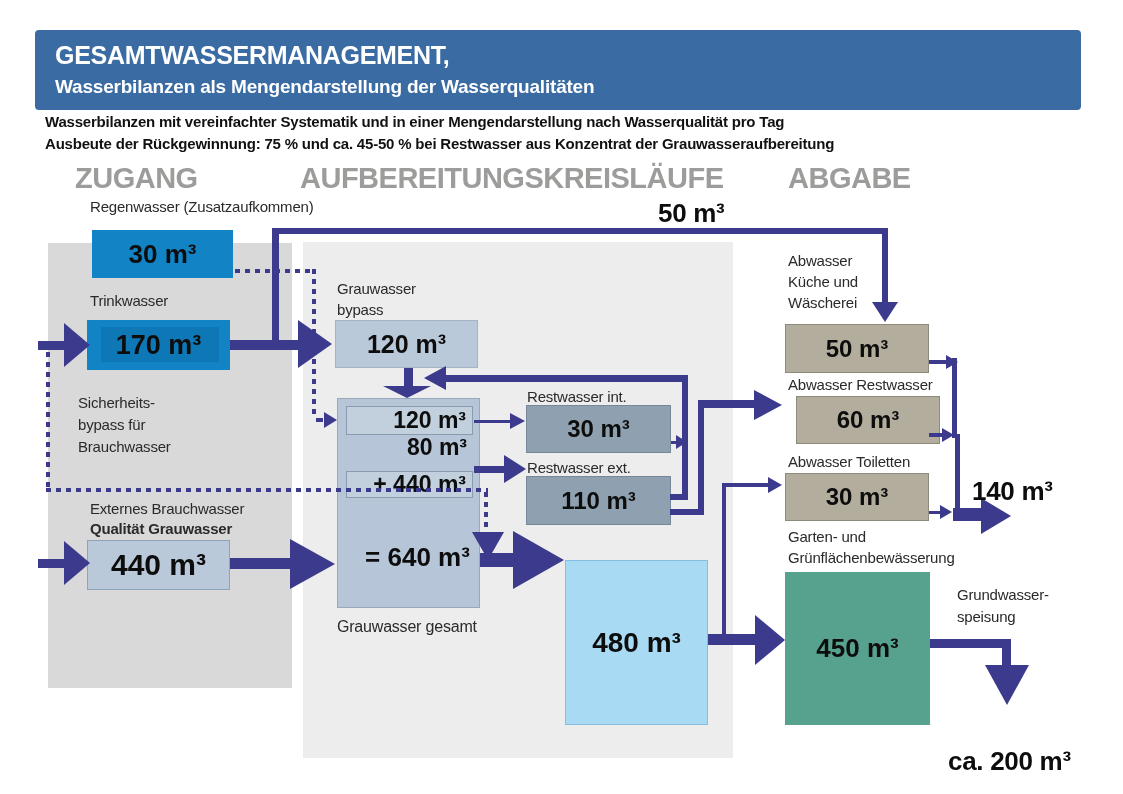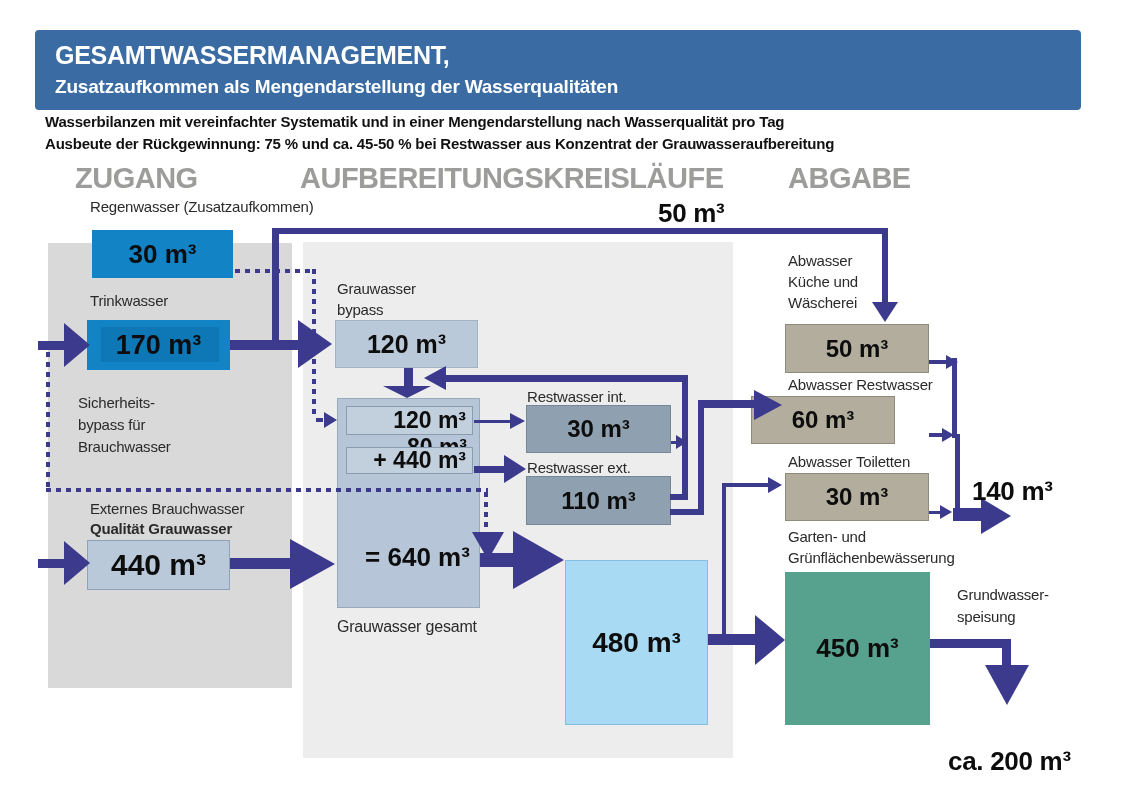--- a/index.html
+++ b/index.html
@@ -33,21 +33,21 @@
   .mixrow{position:absolute;box-sizing:border-box;display:flex;align-items:flex-end;justify-content:flex-end;padding-right:6px;}
   .z2{z-index:2;}
 </style>
 </head>
 <body>
 
 <div id="canvas">
 
   <div id="banner" class="abs">
     <div class="t1">GESAMTWASSERMANAGEMENT,</div>
-    <div class="t2">Zusatzaufkommen als Mengendarstellung der Wasserqualitäten</div>
+    <div class="t2">Wasserbilanzen als Mengendarstellung der Wasserqualitäten</div>
   </div>
 
   <div class="intro" style="top:113px;">Wasserbilanzen mit vereinfachter Systematik und in einer Mengendarstellung nach Wasserqualität pro Tag</div>
   <div class="intro" style="top:135px;">Ausbeute der Rückgewinnung: 75 % und ca. 45-50 % bei Restwasser aus Konzentrat der Grauwasseraufbereitung</div>
 
   <div class="colhead" style="left:75px;">ZUGANG</div>
   <div class="colhead" style="left:300px;">AUFBEREITUNGSKREISLÄUFE</div>
   <div class="colhead" style="left:788px;">ABGABE</div>
 
   <div id="panel-left" class="panel"></div>
@@ -84,21 +84,21 @@
     <span class="val" style="font-size:25px;">120 m³</span>
   </div>
 
   <div class="box z2" style="left:337px;top:398px;width:143px;height:210px;background:#b6c5d7;border:1px solid #98a9bb;">
     <div class="mixbox" style="left:8px;top:7px;width:127px;height:29px;">
       <span class="val" style="font-size:23px;">120 m³</span>
     </div>
     <div class="mixrow" style="left:8px;top:38px;width:127px;height:24px;">
       <span class="val" style="font-size:23px;">80 m³</span>
     </div>
-    <div class="mixbox" style="left:8px;top:48px;width:127px;height:27px;">
+    <div class="mixbox" style="left:8px;top:72px;width:127px;height:27px;">
       <span class="val" style="font-size:23px;">+ 440 m³</span>
     </div>
     <div class="mixrow" style="left:8px;top:144px;width:143px;height:30px;justify-content:center;padding-right:0;">
       <span class="val" style="font-size:26px;">= 640 m³</span>
     </div>
   </div>
   <div class="lbl" style="left:337px;top:616px;font-size:16px;">Grauwasser gesamt</div>
 
   <div class="lbl" style="left:527px;top:386px;">Restwasser int.</div>
   <div class="box grayblue z2" style="left:526px;top:405px;width:145px;height:48px;">
@@ -116,21 +116,21 @@
   <div class="lbl" style="left:788px;top:250px;">
     <div>Abwasser</div>
     <div>Küche und</div>
     <div>Wäscherei</div>
   </div>
   <div class="box tan z2" style="left:785px;top:324px;width:144px;height:49px;">
     <span class="val" style="font-size:24px;">50 m³</span>
   </div>
 
   <div class="lbl" style="left:788px;top:374px;">Abwasser Restwasser</div>
-  <div class="box tan z2" style="left:751px;top:396px;width:144px;height:48px;">
+  <div class="box tan z2" style="left:796px;top:396px;width:144px;height:48px;">
     <span class="val" style="font-size:24px;">60 m³</span>
   </div>
 
   <div class="lbl" style="left:788px;top:451px;">Abwasser Toiletten</div>
   <div class="box tan z2" style="left:785px;top:473px;width:144px;height:48px;">
     <span class="val" style="font-size:24px;">30 m³</span>
   </div>
 
   <div class="lbl" style="left:788px;top:526px;">
     <div>Garten- und</div>

